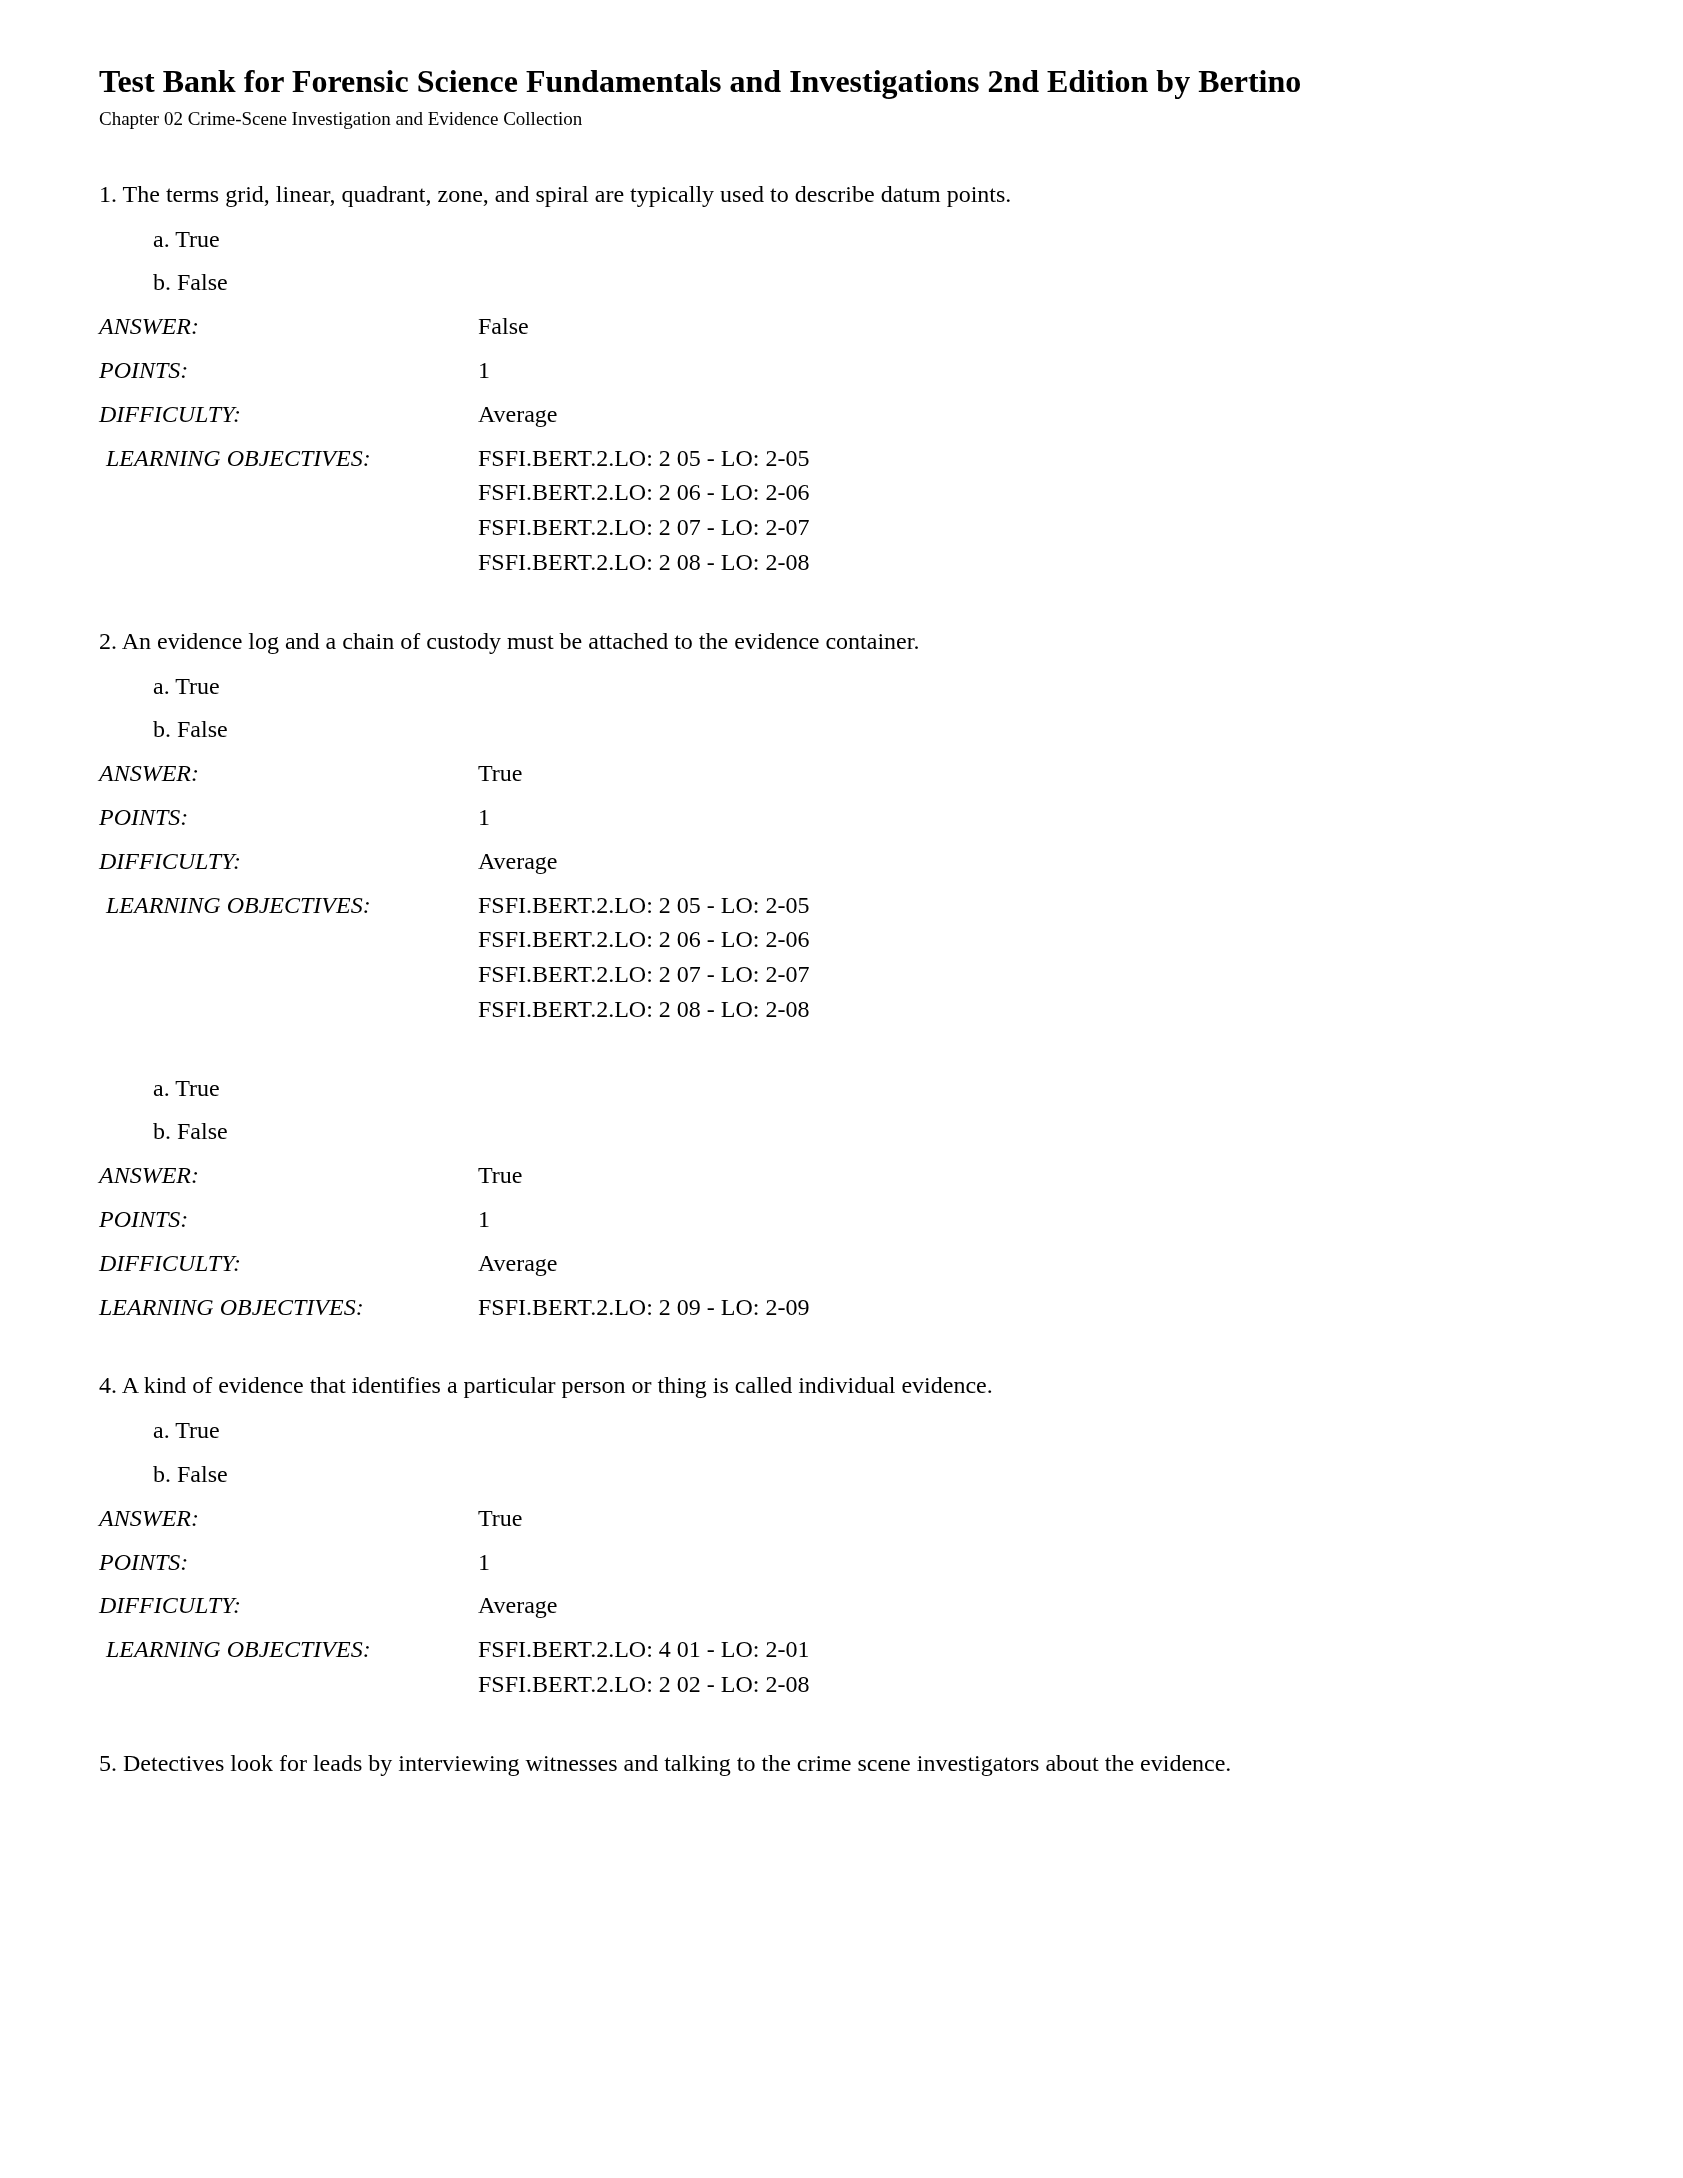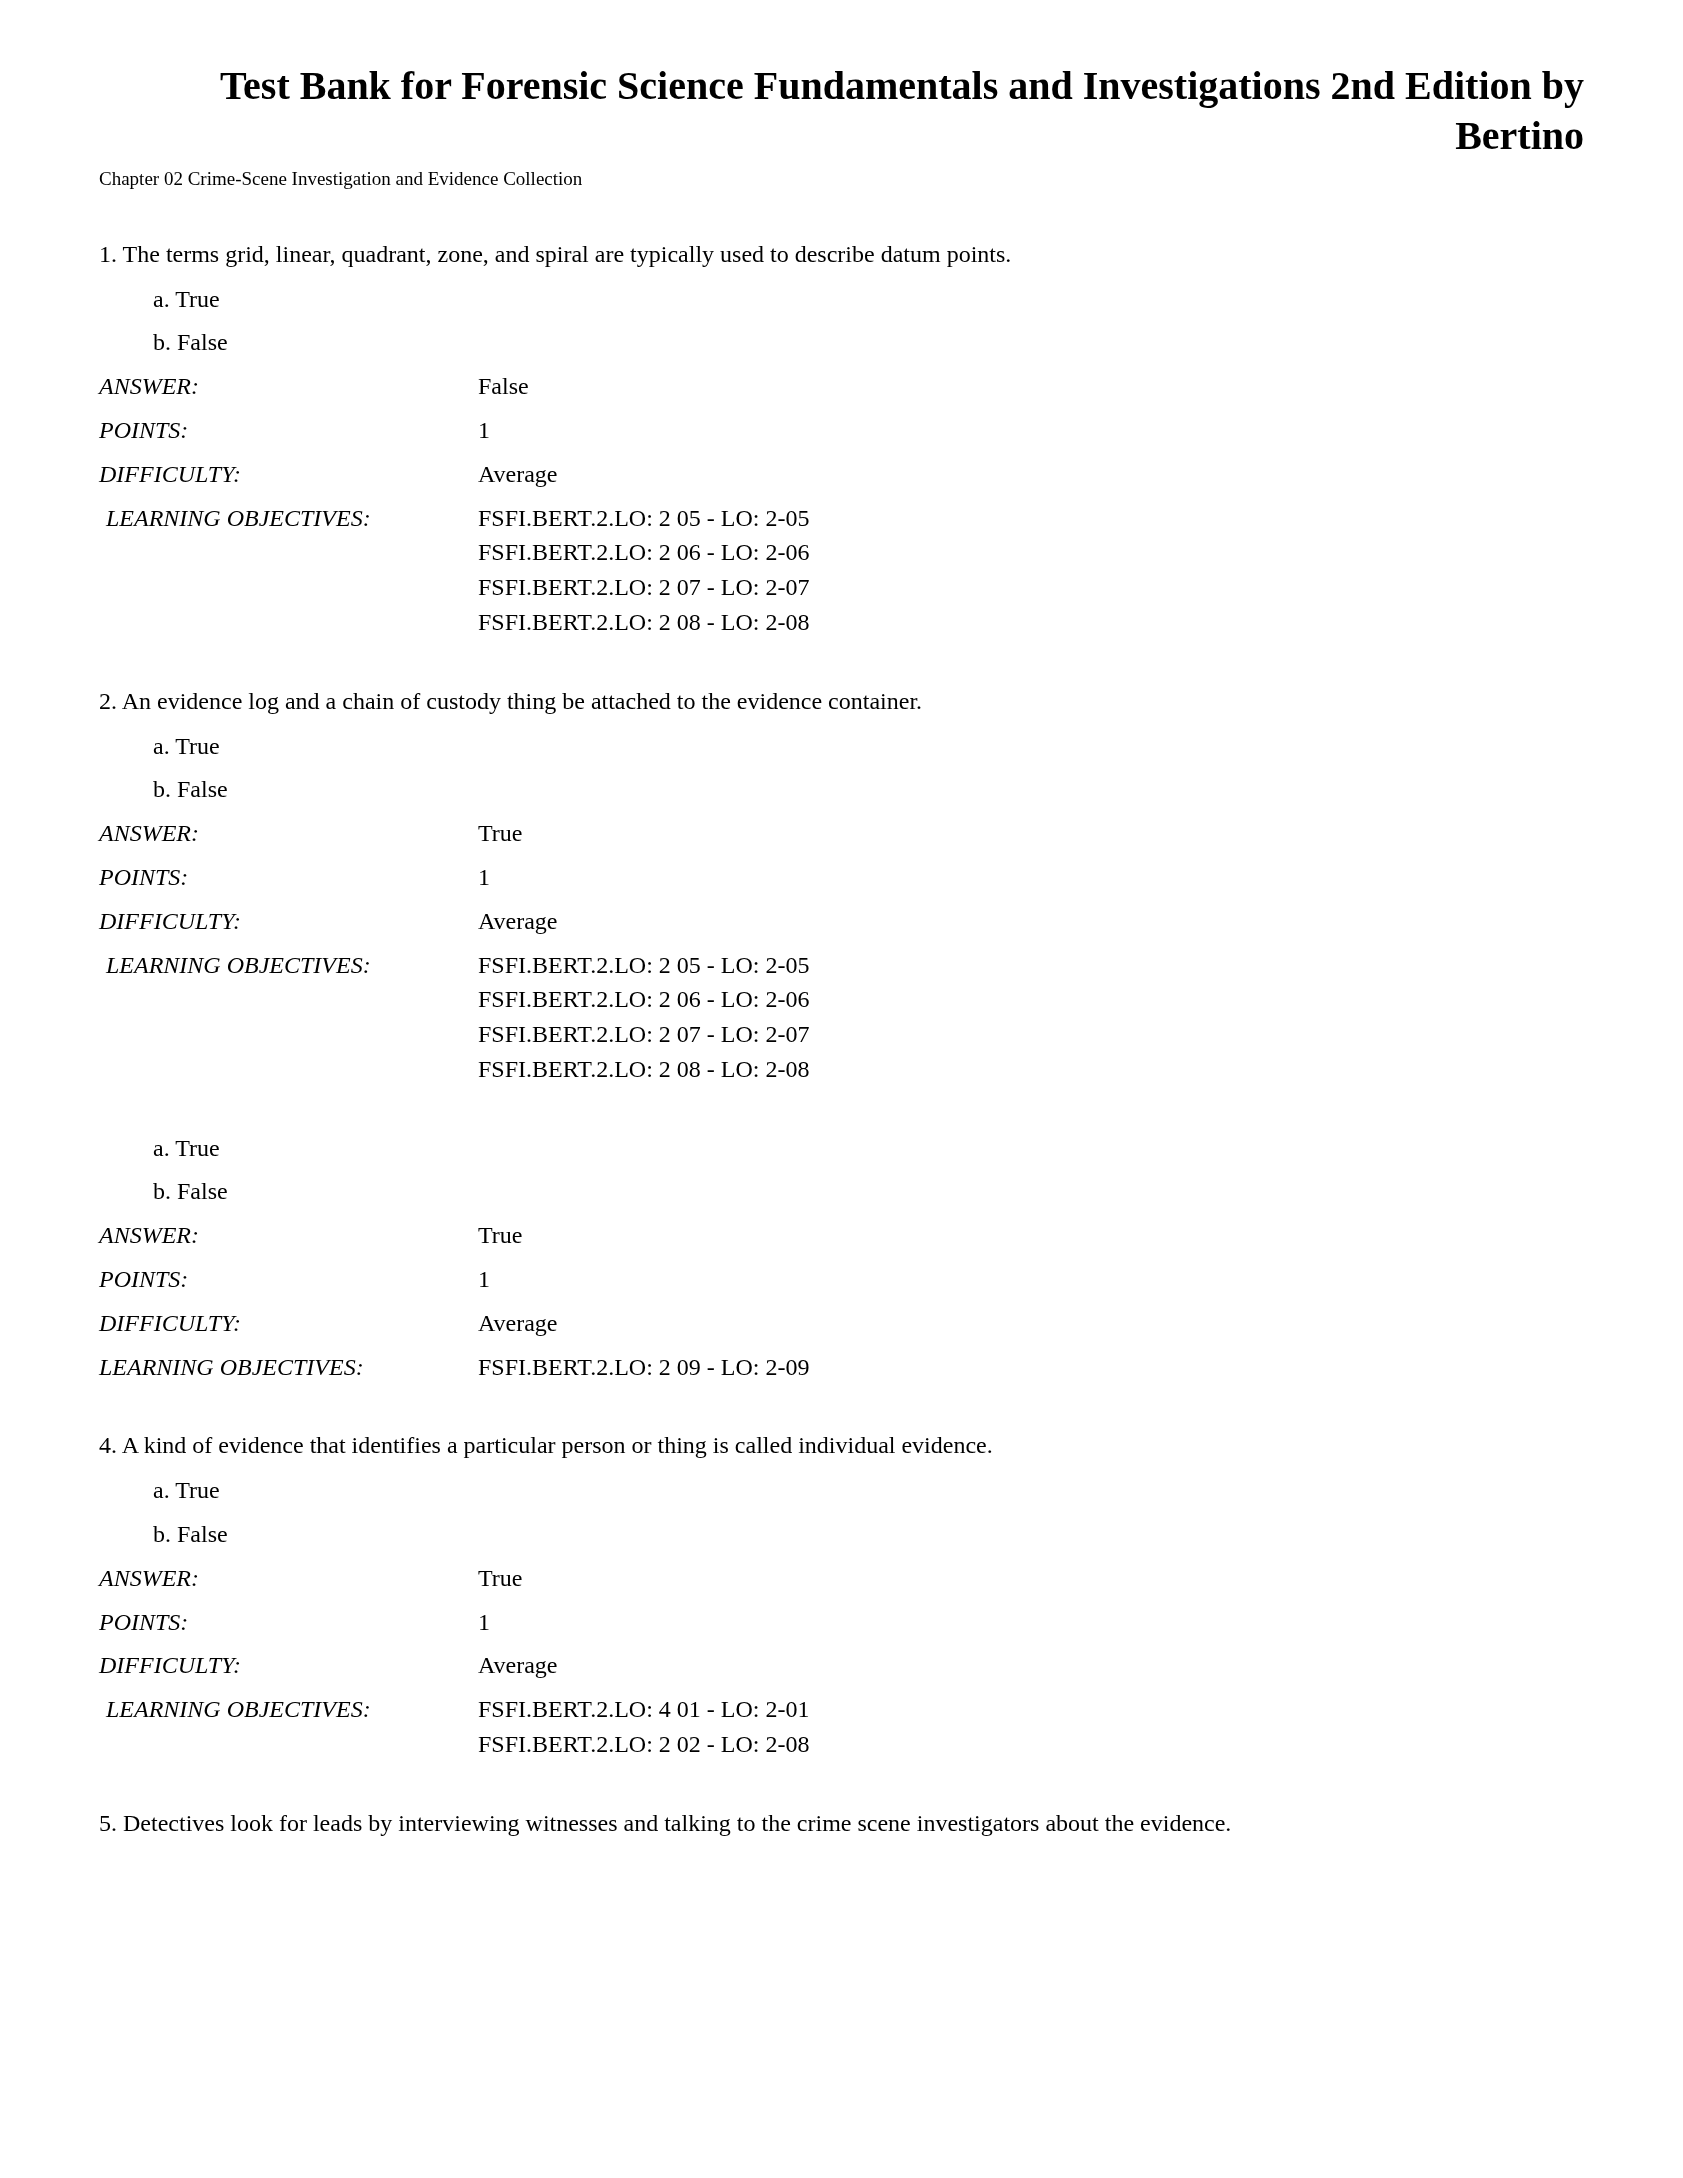--- a/index.html
+++ b/index.html
@@ -11,23 +11,23 @@
     color: #000000;
     overflow: hidden;
   }
   .page {
     width: 1683px;
     height: 2178px;
     padding: 61px 99px 59px 99px;
     background: #ffffff;
   }
   .doc-title {
-    text-align: right;
+    text-align: left;
     font-weight: bold;
-    font-size: 40px;
+    font-size: 32px;
     line-height: 1.25;
     margin: 0 0 6px 0;
   }
   .doc-subtitle {
     font-size: 19px;
     font-weight: normal;
     line-height: 1.25;
     margin: 0 0 46px 0;
   }
   .question {
@@ -85,21 +85,21 @@
       <div class="obj-lines">
         <div>FSFI.BERT.2.LO: 2 05 - LO: 2-05</div>
         <div>FSFI.BERT.2.LO: 2 06 - LO: 2-06</div>
         <div>FSFI.BERT.2.LO: 2 07 - LO: 2-07</div>
         <div>FSFI.BERT.2.LO: 2 08 - LO: 2-08</div>
       </div>
     </div>
   </section>
 
   <section class="question">
-    <p class="qtext"><span>2.</span> <span>An evidence log and a chain of custody thing be attached to the evidence container.</span></p>
+    <p class="qtext"><span>2.</span> <span>An evidence log and a chain of custody must be attached to the evidence container.</span></p>
     <div class="option">a. True</div>
     <div class="option">b. False</div>
     <div class="field-row">
       <span class="field-label">ANSWER:</span>
       <span class="field-value">True</span>
     </div>
     <div class="field-row">
       <span class="field-label">POINTS:</span>
       <span class="field-value">1</span>
     </div>

